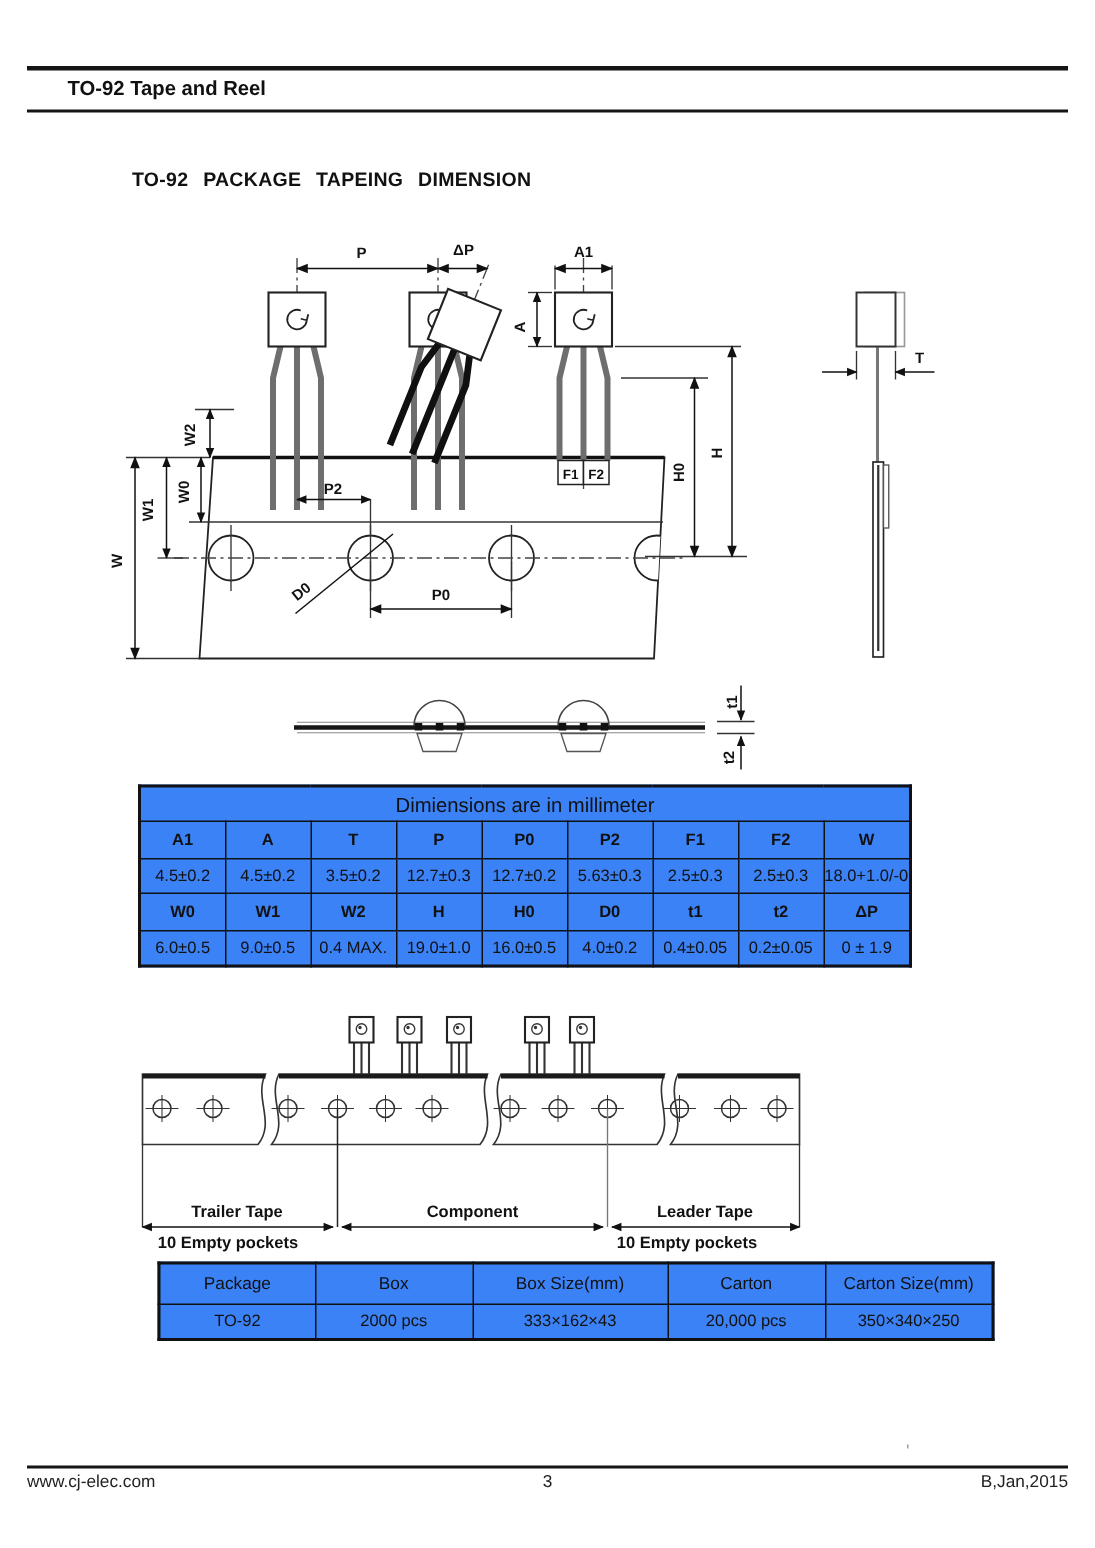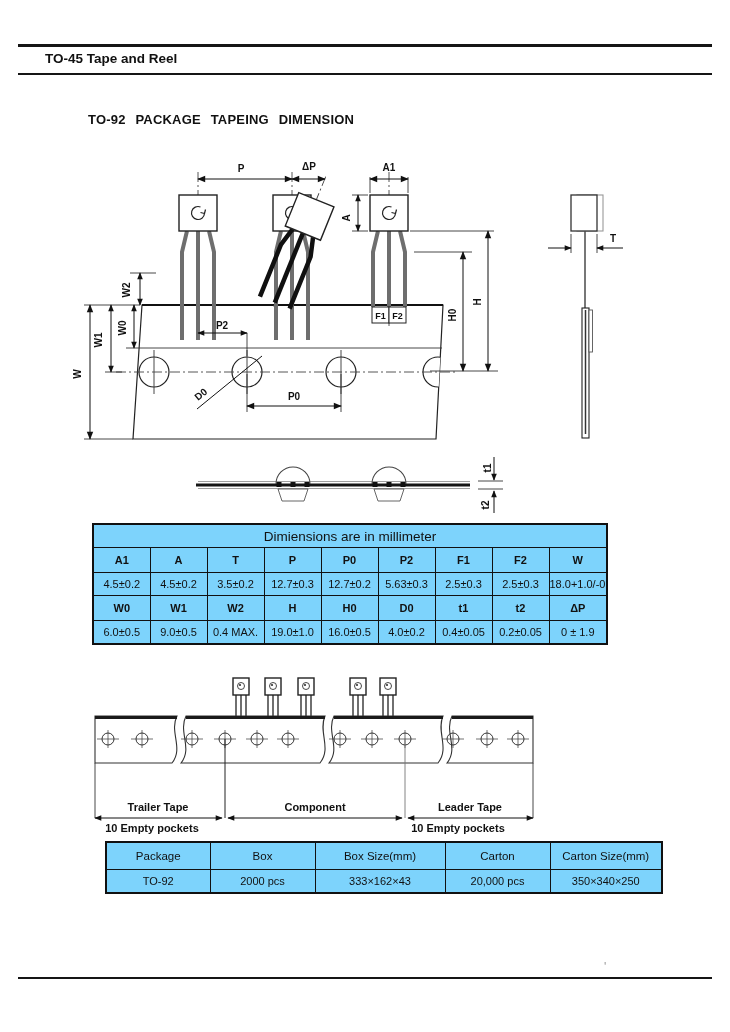--- a/index.html
+++ b/index.html
@@ -14,41 +14,41 @@
   .lbl{font-size:10px;font-weight:700;}
   .lbl9{font-size:9px;font-weight:700;}
   .big{font-size:11px;font-weight:700;}
   .dim{stroke:#111;stroke-width:1;fill:none;marker-start:url(#arw);marker-end:url(#arw);}
   .dim2{stroke:#111;stroke-width:1;fill:none;marker-start:url(#ar2);marker-end:url(#ar2);}
   .ext{stroke:#333;stroke-width:.9;fill:none;}
   .cl{stroke:#444;stroke-width:.9;fill:none;stroke-dasharray:10 3 2 3;}
   .body{fill:#fff;stroke:#222;stroke-width:1.4;}
   .leadg{stroke:#6e6e6e;stroke-width:4;fill:none;}
   .leadb{stroke:#101010;stroke-width:4.5;fill:none;}
-  table{border-collapse:collapse;table-layout:fixed;position:absolute;background:#7dd3fc;}
+  table{border-collapse:collapse;table-layout:fixed;position:absolute;background:#3b82f6;}
   td{border:1.4px solid #111;text-align:center;vertical-align:middle;padding:0;overflow:hidden;}
   #dims-table{left:92px;top:523px;width:514px;border:2px solid #111;}
   #dims-table td.ttl{font-size:13.5px;height:22px;}
   #dims-table td.h{font-size:11px;font-weight:600;height:24px;}
   #dims-table td.v{font-size:11px;height:22px;}
   #pack-table{left:93px;top:841px;width:556px;border:2px solid #111;margin-left:12px;}
   #pack-table td.h{font-size:11.5px;height:26px;}
   #pack-table td.v{font-size:11px;height:22px;}
   #footer{position:absolute;left:18px;top:982px;width:694px;font-size:11.5px;color:#222;}
   #footer .c{position:absolute;left:0;width:100%;text-align:center;}
   #footer .r{position:absolute;right:0;}
   #tick-mark{position:absolute;left:604px;top:960px;color:#999;font-size:12px;}
 </style>
 </head>
 <body>
 
 <div id="page">
 
   <div class="rule" style="left:18px;top:44px;width:694px;height:2.5px;"></div>
-  <div id="hdr-title">TO-45 Tape and Reel</div>
+  <div id="hdr-title">TO-92 Tape and Reel</div>
   <div class="rule" style="left:18px;top:73px;width:694px;height:1.5px;"></div>
 
   <div id="doc-title">TO-92 PACKAGE TAPEING DIMENSION</div>
 
   <svg class="abs" style="left:0;top:150px;" width="730" height="368" viewBox="0 0 730 368">
     <defs>
       <marker id="arw" viewBox="0 0 10 10" refX="9" refY="5" markerWidth="10" markerHeight="8" orient="auto-start-reverse">
         <path d="M0,1 L10,5 L0,9 z" fill="#111"></path>
       </marker>
       <marker id="ar2" viewBox="0 0 10 10" refX="9" refY="5" markerWidth="9" markerHeight="7" orient="auto-start-reverse">
@@ -413,14 +413,19 @@
       <td class="v">2000 pcs</td>
       <td class="v">333×162×43</td>
       <td class="v">20,000 pcs</td>
       <td class="v">350×340×250</td>
     </tr>
   </tbody>
     </table>
 
   <div id="tick-mark">'</div>
   <div class="rule" style="left:18px;top:977px;width:694px;height:2px;"></div>
+  <div id="footer">
+    <span>www.cj-elec.com</span>
+    <span class="c">3</span>
+    <span class="r">B,Jan,2015</span>
+  </div>
 
 </div>
 
 </body></html>

